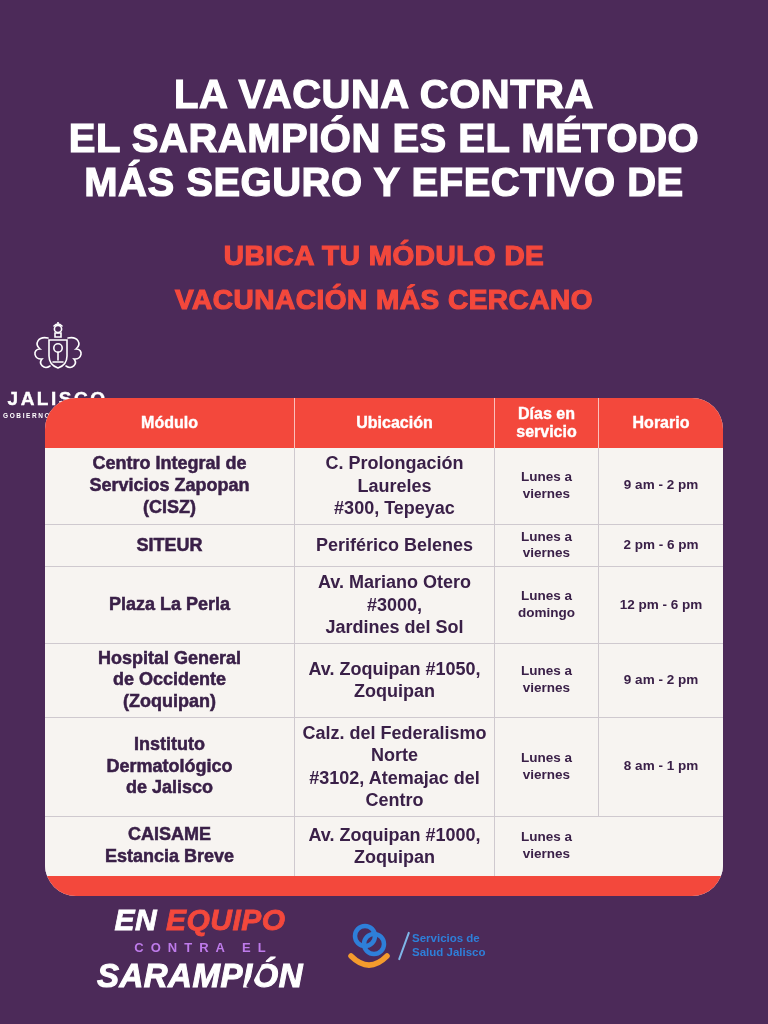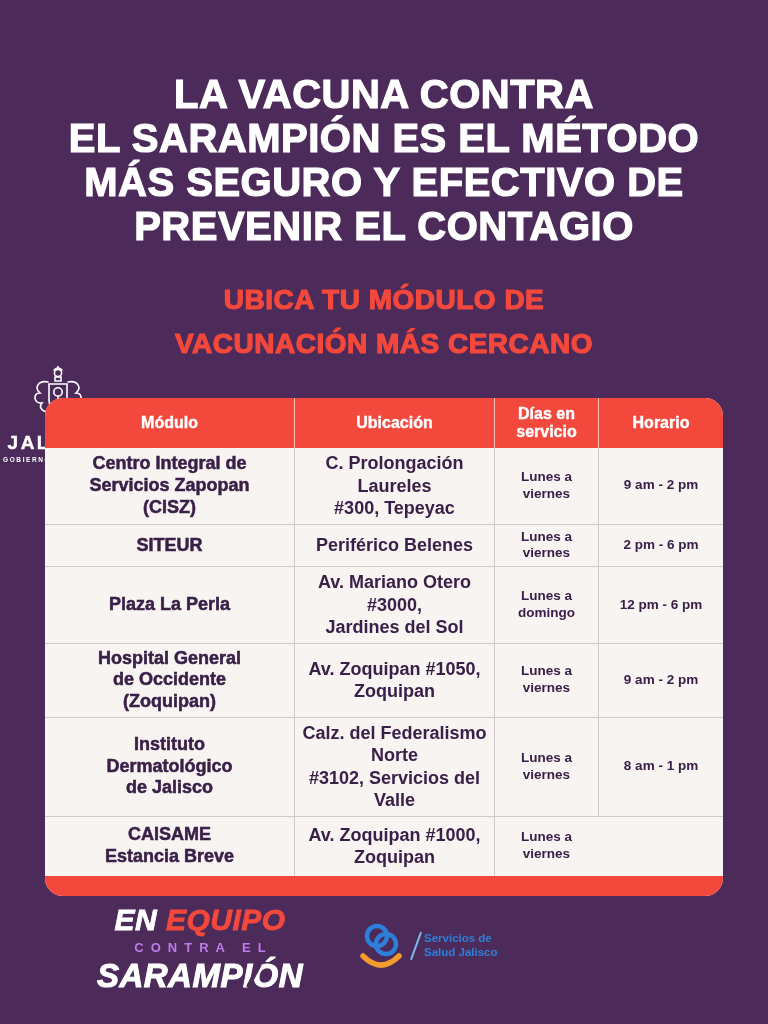--- a/index.html
+++ b/index.html
@@ -17,21 +17,21 @@
     -webkit-text-stroke:1.2px var(--white,#fff);
   }
   .subheadline {
     margin-top:30px; text-align:center; color:var(--accent_red,#F3483C);
     font-weight:bold; font-size:28px; line-height:44px; letter-spacing:.5px;
     -webkit-text-stroke:1.2px var(--accent_red,#F3483C);
   }
   
   .table-card {
     position:absolute; left:45px; top:398px; width:678px;
-    border-radius:18px; overflow:hidden; background:var(--table_body,#F7F4F1);
+    border-radius:31px; overflow:hidden; background:var(--table_body,#F7F4F1);
   }
   .thead {
     display:grid; grid-template-columns:249px 200px 104px 125px;
     background:var(--accent_red,#F3483C); height:50px;
   }
   .th {
     display:flex; align-items:center; justify-content:center; text-align:center;
     color:var(--white,#fff); font-weight:bold; font-size:16px; line-height:1.15;
     white-space:pre-line; -webkit-text-stroke:.4px var(--white,#fff);
   }
@@ -61,21 +61,21 @@
       -webkit-text-stroke:.8px currentColor; color:var(--white,#fff); }
   .campaign .l1 .red { color:var(--accent_red,#F3483C); -webkit-text-stroke:.8px var(--accent_red,#F3483C); }
   .campaign .l2 { margin-top:3px; font-weight:bold; font-size:13px; letter-spacing:7px;
       color:var(--lavender,#BE7BEA); text-indent:7px; }
   .campaign .l3 { position:relative; margin-top:2px; font-style:italic; font-weight:bold;
       font-size:33px; color:var(--white,#fff); -webkit-text-stroke:1px var(--white,#fff); letter-spacing:.5px; }
   .campaign .l3 .oslash {
       position:absolute; left:157px; top:5px; width:3.5px; height:27px;
       background:var(--background,#4C2A59); transform:rotate(28deg); border-radius:2px; }
   .logo { position:absolute; display:flex; align-items:center; gap:7px; }
-  .logo-servicios { left:354px; top:918px; }
+  .logo-servicios { left:342px; top:918px; }
   .logo-salud { left:487px; top:920px; }
   .slash { width:2px; height:30px; transform:rotate(20deg); border-radius:2px; }
   .slash.blue { background:#7fb6e8; }
   .slash.orange { background:var(--orange,#F49B2D); }
   .logo-servicios .lbl { color:var(--blue,#2E7FD9); font-weight:bold; font-size:11.5px;
       line-height:1.2; white-space:pre-line; }
   .logo-salud .lbl { color:var(--cyan,#24A7E0); font-weight:bold; font-size:13px; }
   .logo-jalisco { left:592px; top:900px; width:115px; display:block; text-align:center; color:var(--white,#fff); }
   .logo-jalisco .name { margin-top:4px; font-weight:bold; font-size:19px; letter-spacing:2.5px;
       -webkit-text-stroke:.4px var(--white,#fff); }
@@ -83,21 +83,20 @@
 </style>
 </head>
 <body>
 
 <div class="poster">
 
   <div class="headline">
     <div>LA VACUNA CONTRA</div>
     <div>EL SARAMPIÓN ES EL MÉTODO</div>
     <div>MÁS SEGURO Y EFECTIVO DE</div>
-    <div>PREVENIR EL CONTAGIO</div>
   </div>
 
   <div class="subheadline">
     <div>UBICA TU MÓDULO DE</div>
     <div>VACUNACIÓN MÁS CERCANO</div>
   </div>
 
   <div class="table-card">
     <div class="thead">
       <div class="th">Módulo</div>
@@ -141,21 +140,21 @@
 Zoquipan</div>
         <div class="td dias">Lunes a
 viernes</div>
         <div class="td horario">9 am - 2 pm</div>
       </div>
       <div class="trow">
         <div class="td modulo">Instituto
 Dermatológico
 de Jalisco</div>
         <div class="td ubicacion">Calz. del Federalismo Norte
-#3102, Servicios del Valle</div>
+#3102, Atemajac del Centro</div>
         <div class="td dias">Lunes a
 viernes</div>
         <div class="td horario">8 am - 1 pm</div>
       </div>
       <div class="trow">
         <div class="td modulo">CAISAME
 Estancia Breve</div>
         <div class="td ubicacion">Av. Zoquipan #1000,
 Zoquipan</div>
         <div class="td dias">Lunes a

